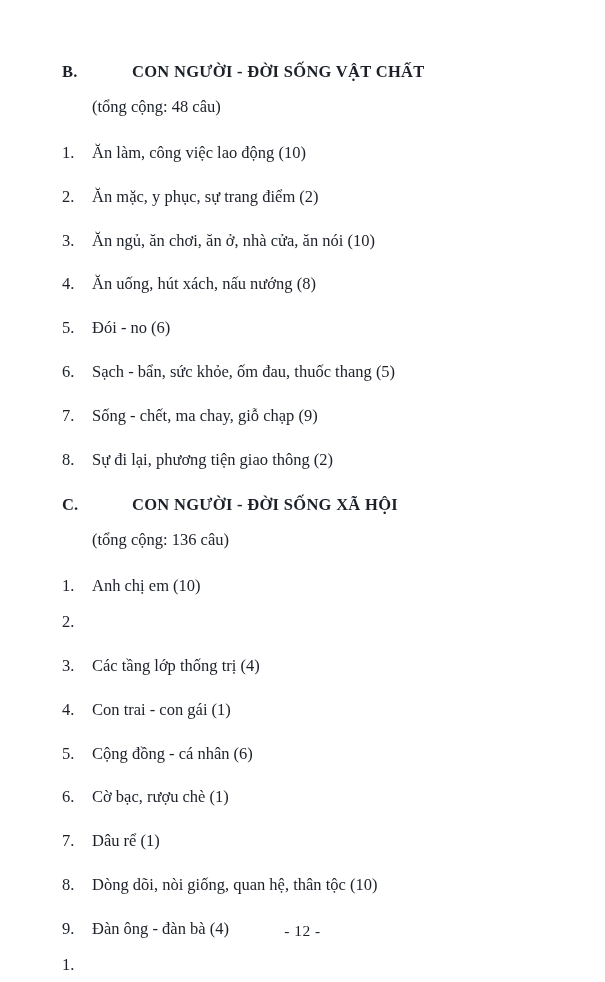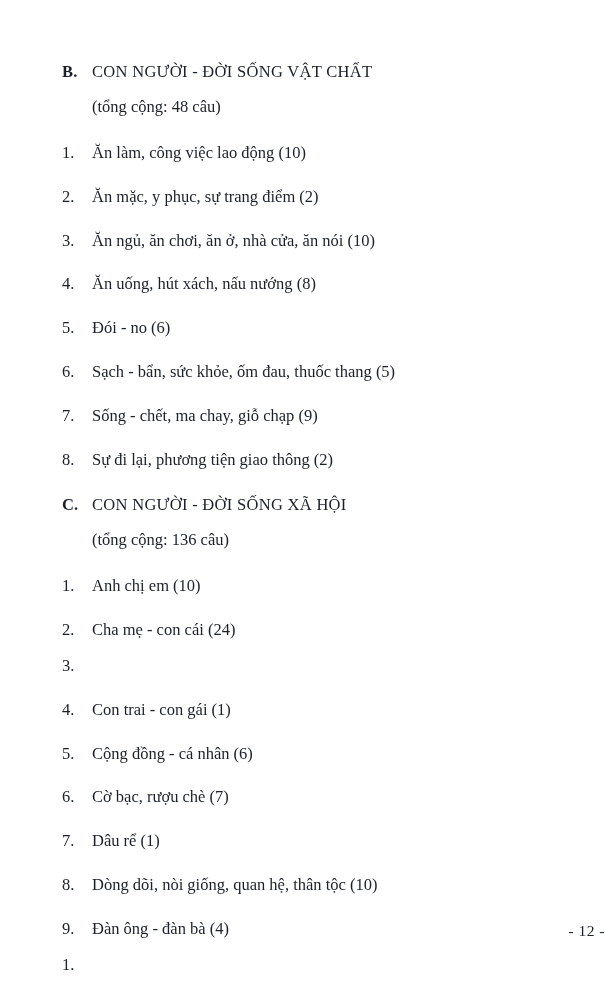--- a/index.html
+++ b/index.html
@@ -31,22 +31,23 @@
   }
   .section-letter {
     width: 30px;
     flex: 0 0 30px;
     font-size: 16.5px;
     font-weight: bold;
     letter-spacing: 0.2px;
   }
   .section-title {
     font-size: 16.5px;
-    font-weight: normal;
+    font-weight: bold;
     letter-spacing: 0.3px;
+    margin-left: 40px;
   }
   .section-sub {
     margin-left: 30px;
     font-size: 16.5px;
     margin-top: 15px;
     margin-bottom: 4px;
   }
   ol.items {
     list-style: none;
     margin: 0;
@@ -75,21 +76,21 @@
     margin-top: 26px;
   }
   .section-c ol.items li:first-child {
     margin-top: 18px;
   }
   .page-number {
     position: absolute;
     left: 0;
     right: 0;
     bottom: 42px;
-    text-align: right;
+    text-align: center;
     font-size: 15.5px;
     letter-spacing: 0.5px;
   }
 </style>
 </head>
 <body>
 
 <div class="page">
 
   <div class="section section-b">
@@ -140,36 +141,36 @@
       <span class="section-title">CON NGƯỜI - ĐỜI SỐNG XÃ HỘI</span>
     </div>
     <div class="section-sub">(tổng cộng: 136 câu)</div>
     <ol class="items">
       <li>
         <span class="item-num">1.</span>
         <span class="item-text">Anh chị em (10)</span>
       </li>
       <li>
         <span class="item-num">2.</span>
-        <span class="item-text">Cha mẹ - con cái (24)</span>
       </li>
       <li>
         <span class="item-num">3.</span>
+        <span class="item-text">Các tầng lớp thống trị (4)</span>
       </li>
       <li>
         <span class="item-num">4.</span>
         <span class="item-text">Con trai - con gái (1)</span>
       </li>
       <li>
         <span class="item-num">5.</span>
         <span class="item-text">Cộng đồng - cá nhân (6)</span>
       </li>
       <li>
         <span class="item-num">6.</span>
-        <span class="item-text">Cờ bạc, rượu chè (7)</span>
+        <span class="item-text">Cờ bạc, rượu chè (1)</span>
       </li>
       <li>
         <span class="item-num">7.</span>
         <span class="item-text">Dâu rể (1)</span>
       </li>
       <li>
         <span class="item-num">8.</span>
         <span class="item-text">Dòng dõi, nòi giống, quan hệ, thân tộc (10)</span>
       </li>
       <li>

